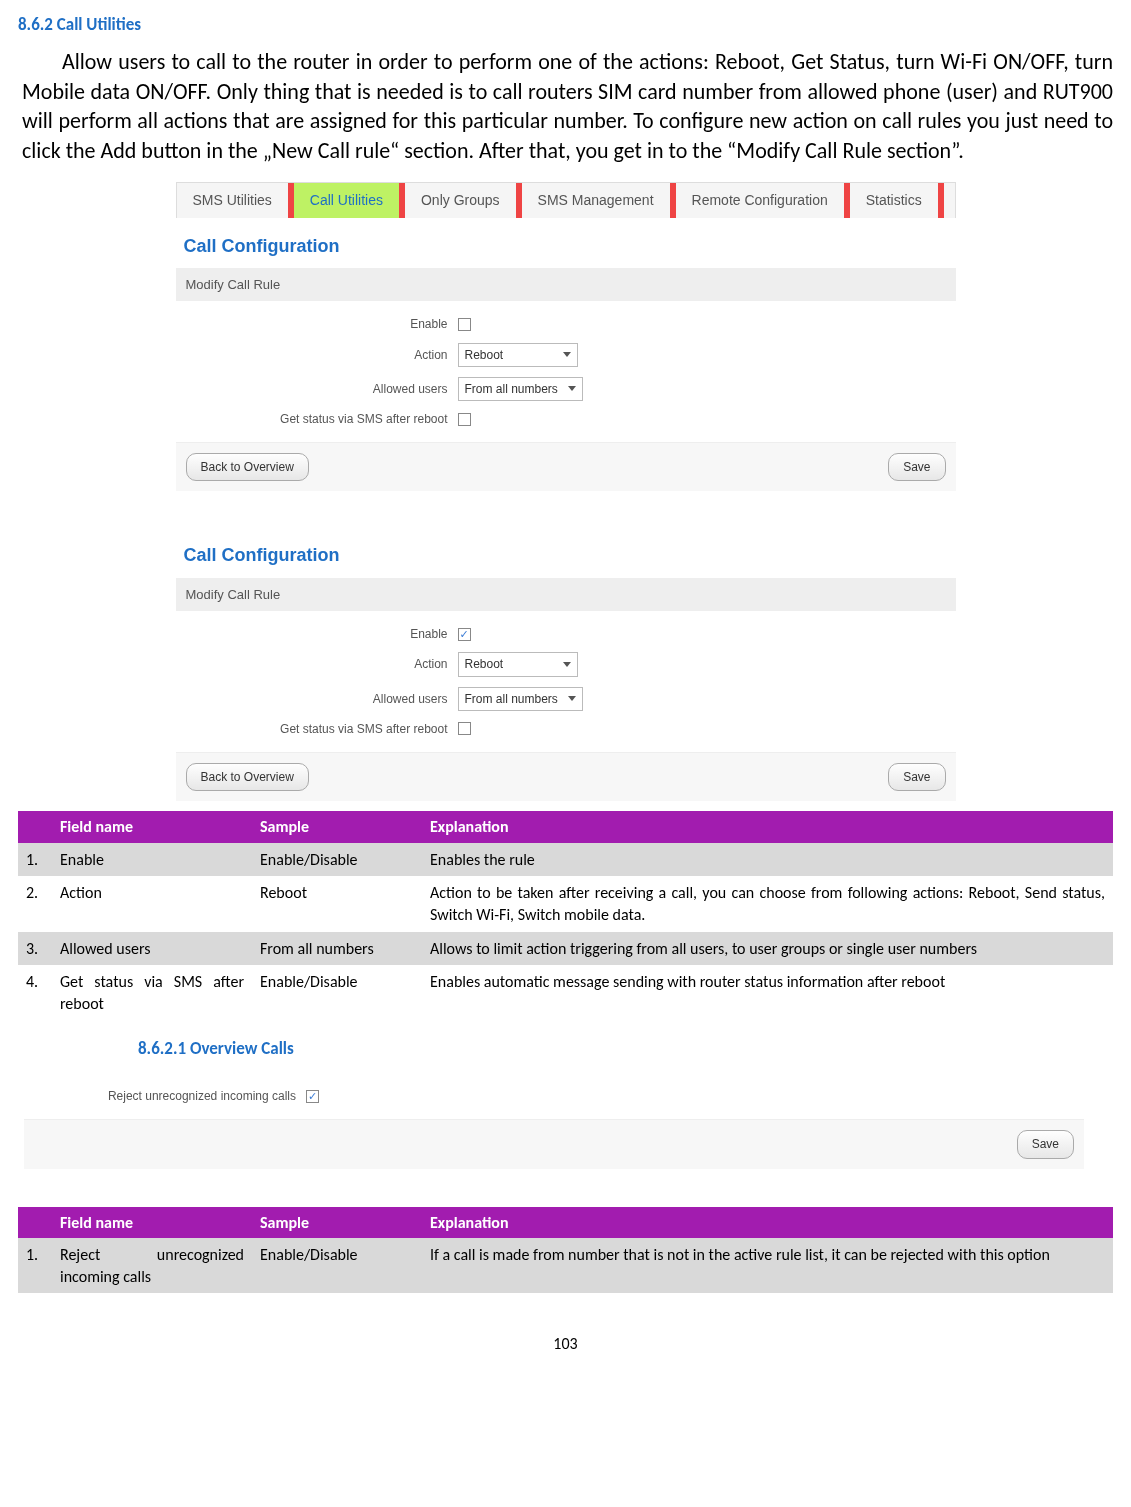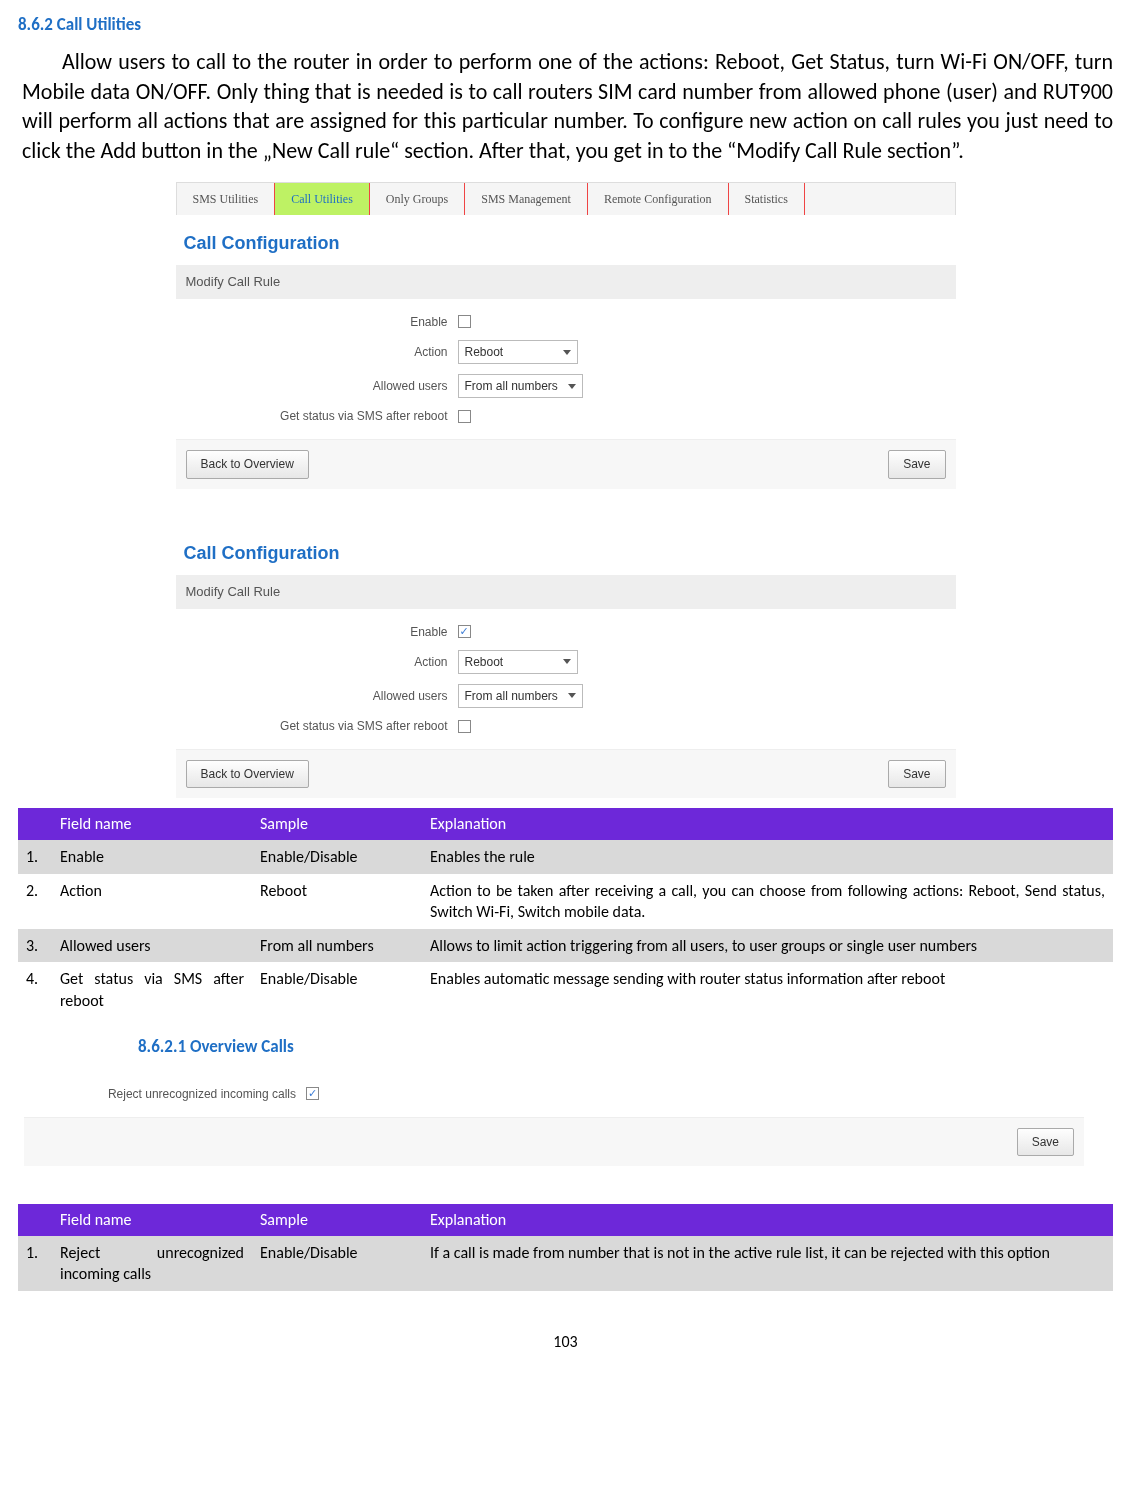--- a/index.html
+++ b/index.html
@@ -40,24 +40,23 @@
     color: #333;
   }
   .tabs {
     display: flex;
     border: 1px solid #ddd;
     border-bottom: none;
     background: #f5f5f5;
   }
   .tab {
     padding: 8px 16px;
-    border-right: 1px solid #ef4444;
+    border-right: 6px solid #ef4444;
     color: #555;
-    font-size: 12px;
-    font-family: Liberation Serif, serif;
+    font-size: 14px;
   }
   .tab.active { background: #bef264; color: #1f6fc5; }
   .panel-title {
     color: #1f6fc5;
     font-weight: bold;
     font-size: 18px;
     padding: 16px 8px 10px 8px;
   }
   .subheader-bar {
     background: #eeeeee;
@@ -117,37 +116,37 @@
     border-top: 1px solid #eee;
     background: #f7f7f7;
     margin-top: 6px;
   }
   .btn {
     border: 1px solid #aaa;
     background: linear-gradient(#fefefe, #e7e7e7);
     padding: 5px 14px;
     font-size: 12px;
     color: #333;
-    border-radius: 2px;
+    border-radius: 10px;
   }
   
   .shot2 { margin-top: 36px; }
   
   table.param {
     width: 100%;
     border-collapse: collapse;
     margin: 8px 0 12px 0;
     font-size: 16px;
   }
   table.param th {
-    background: #6d28d9;
+    background: #a21caf;
     color: #fff;
     text-align: left;
     padding: 5px 8px;
-    font-weight: normal;
+    font-weight: bold;
   }
   table.param td {
     padding: 6px 8px;
     vertical-align: top;
     text-align: justify;
   }
   table.param tr.odd td { background: #d9d9d9; }
   table.param tr.even td { background: #fff; }
   table.param .col-n { width: 34px; }
   table.param .col-f { width: 200px; }

